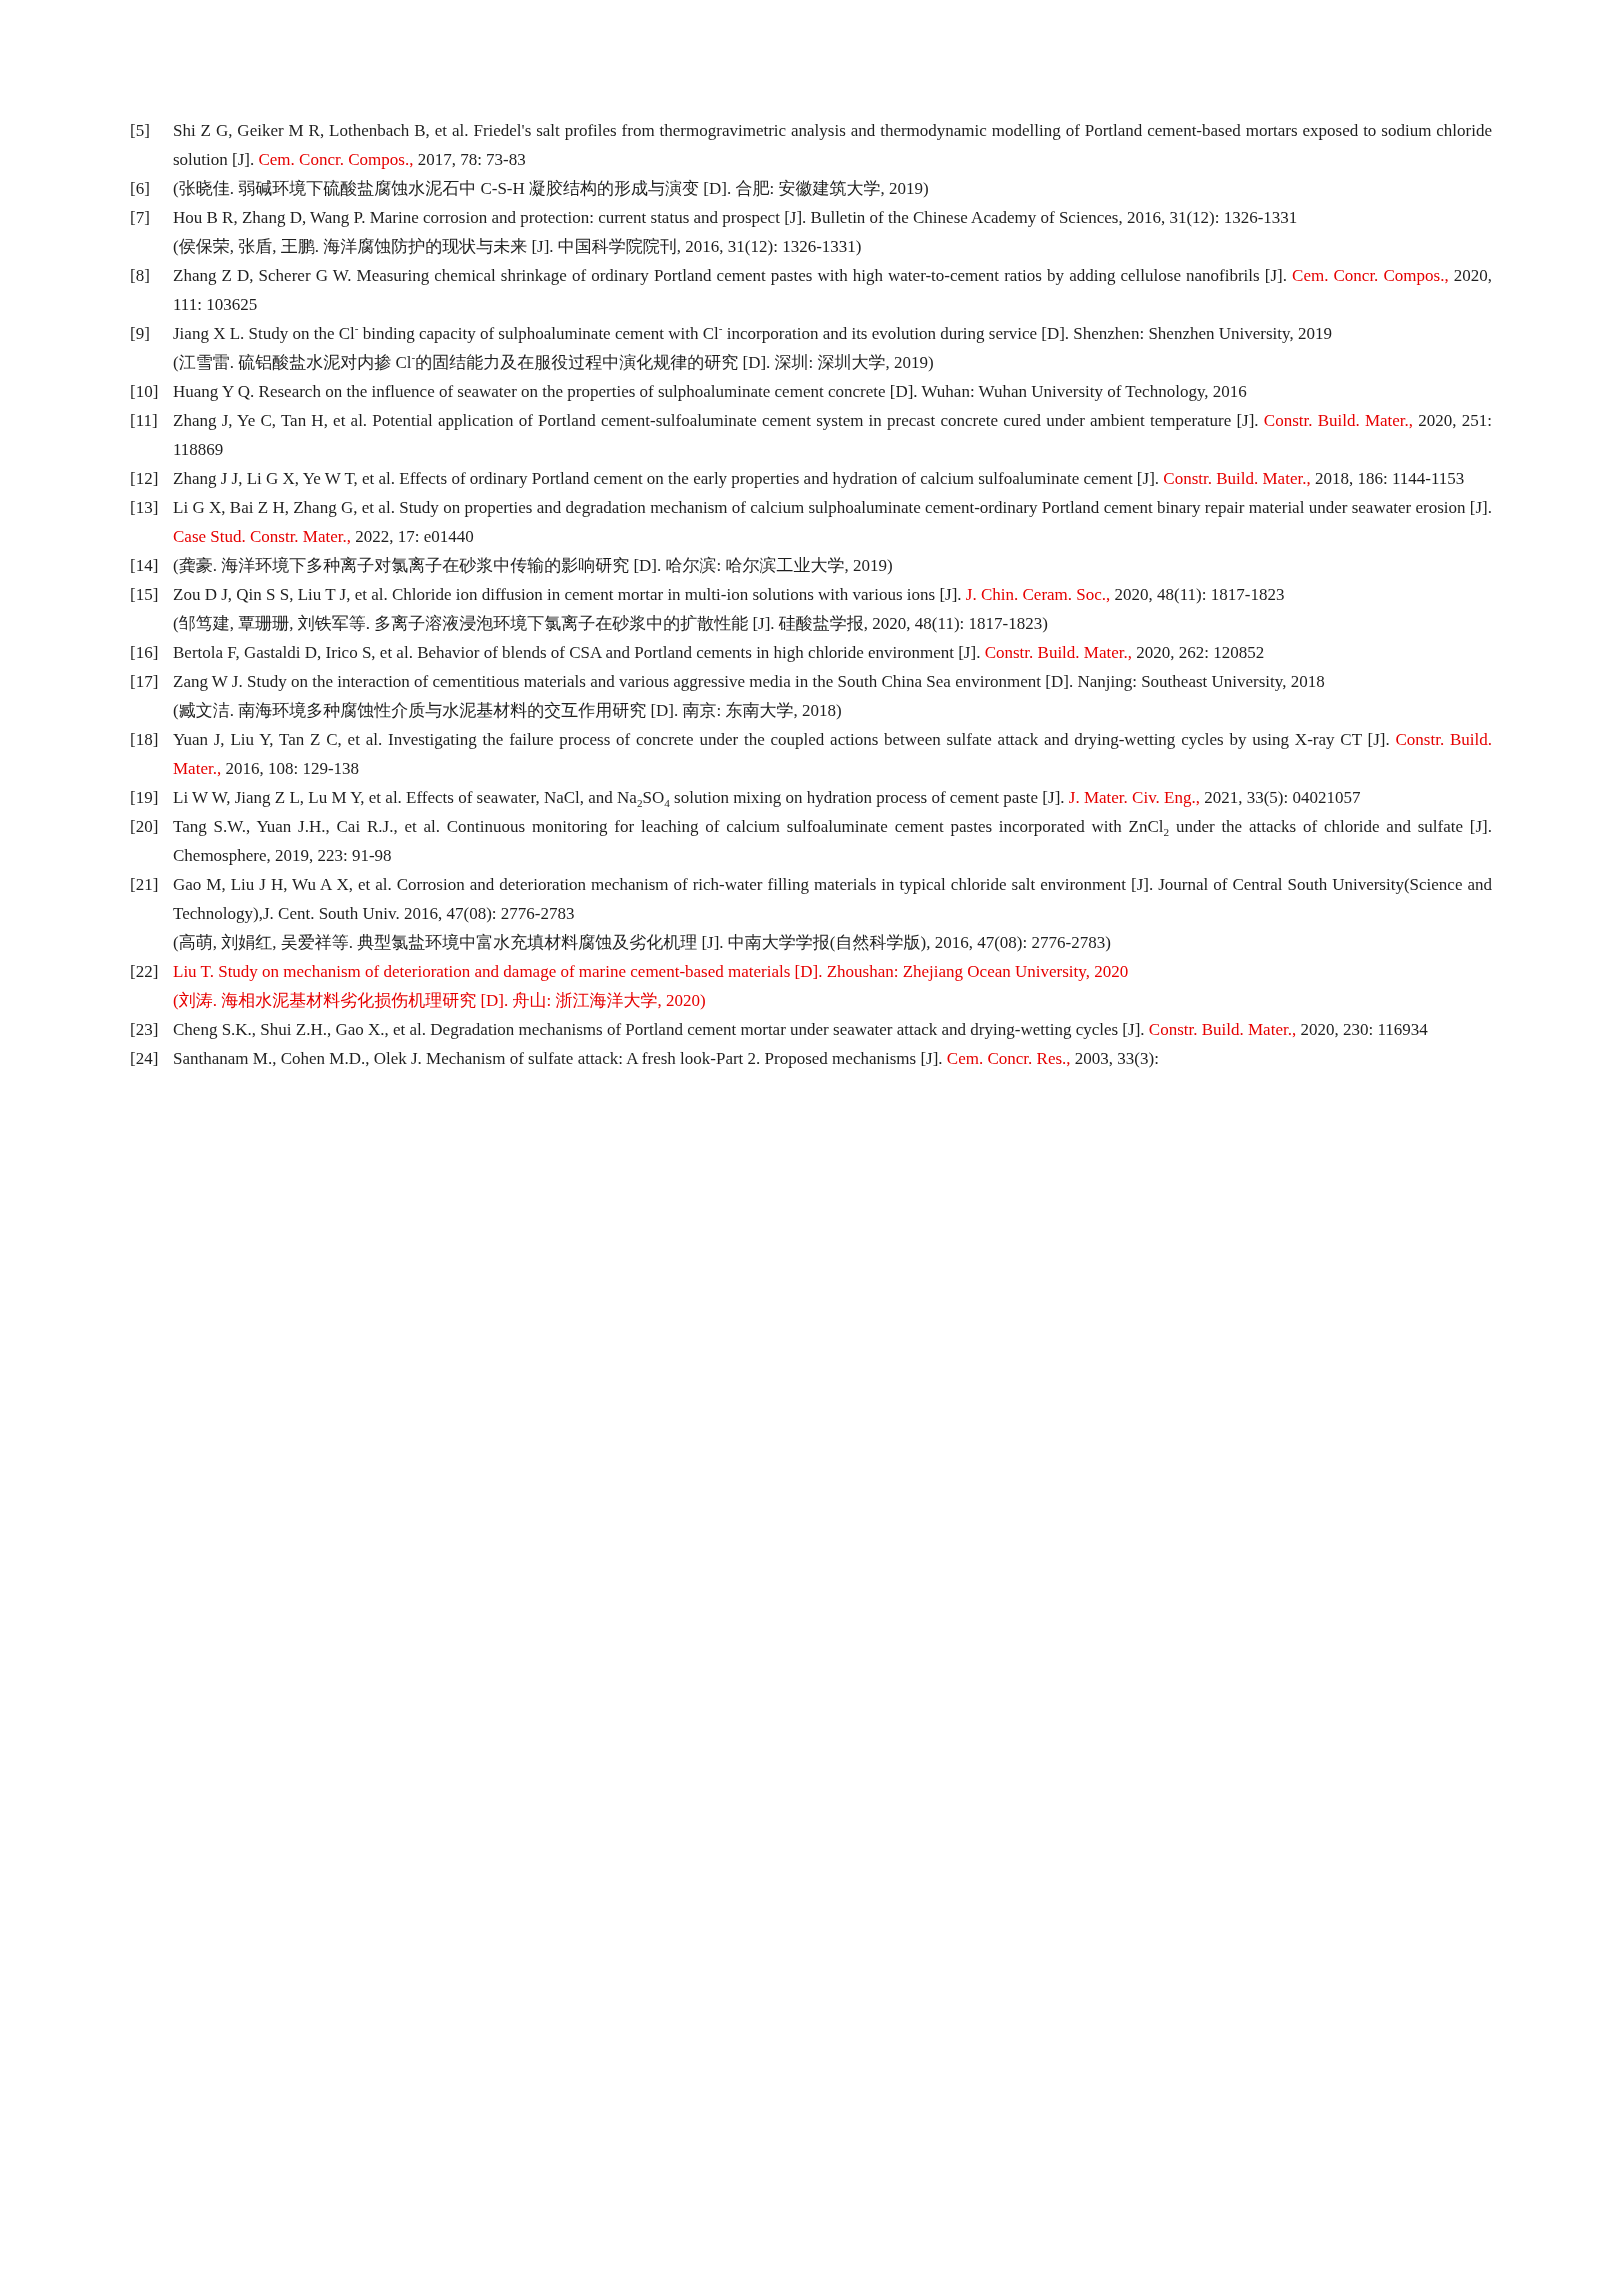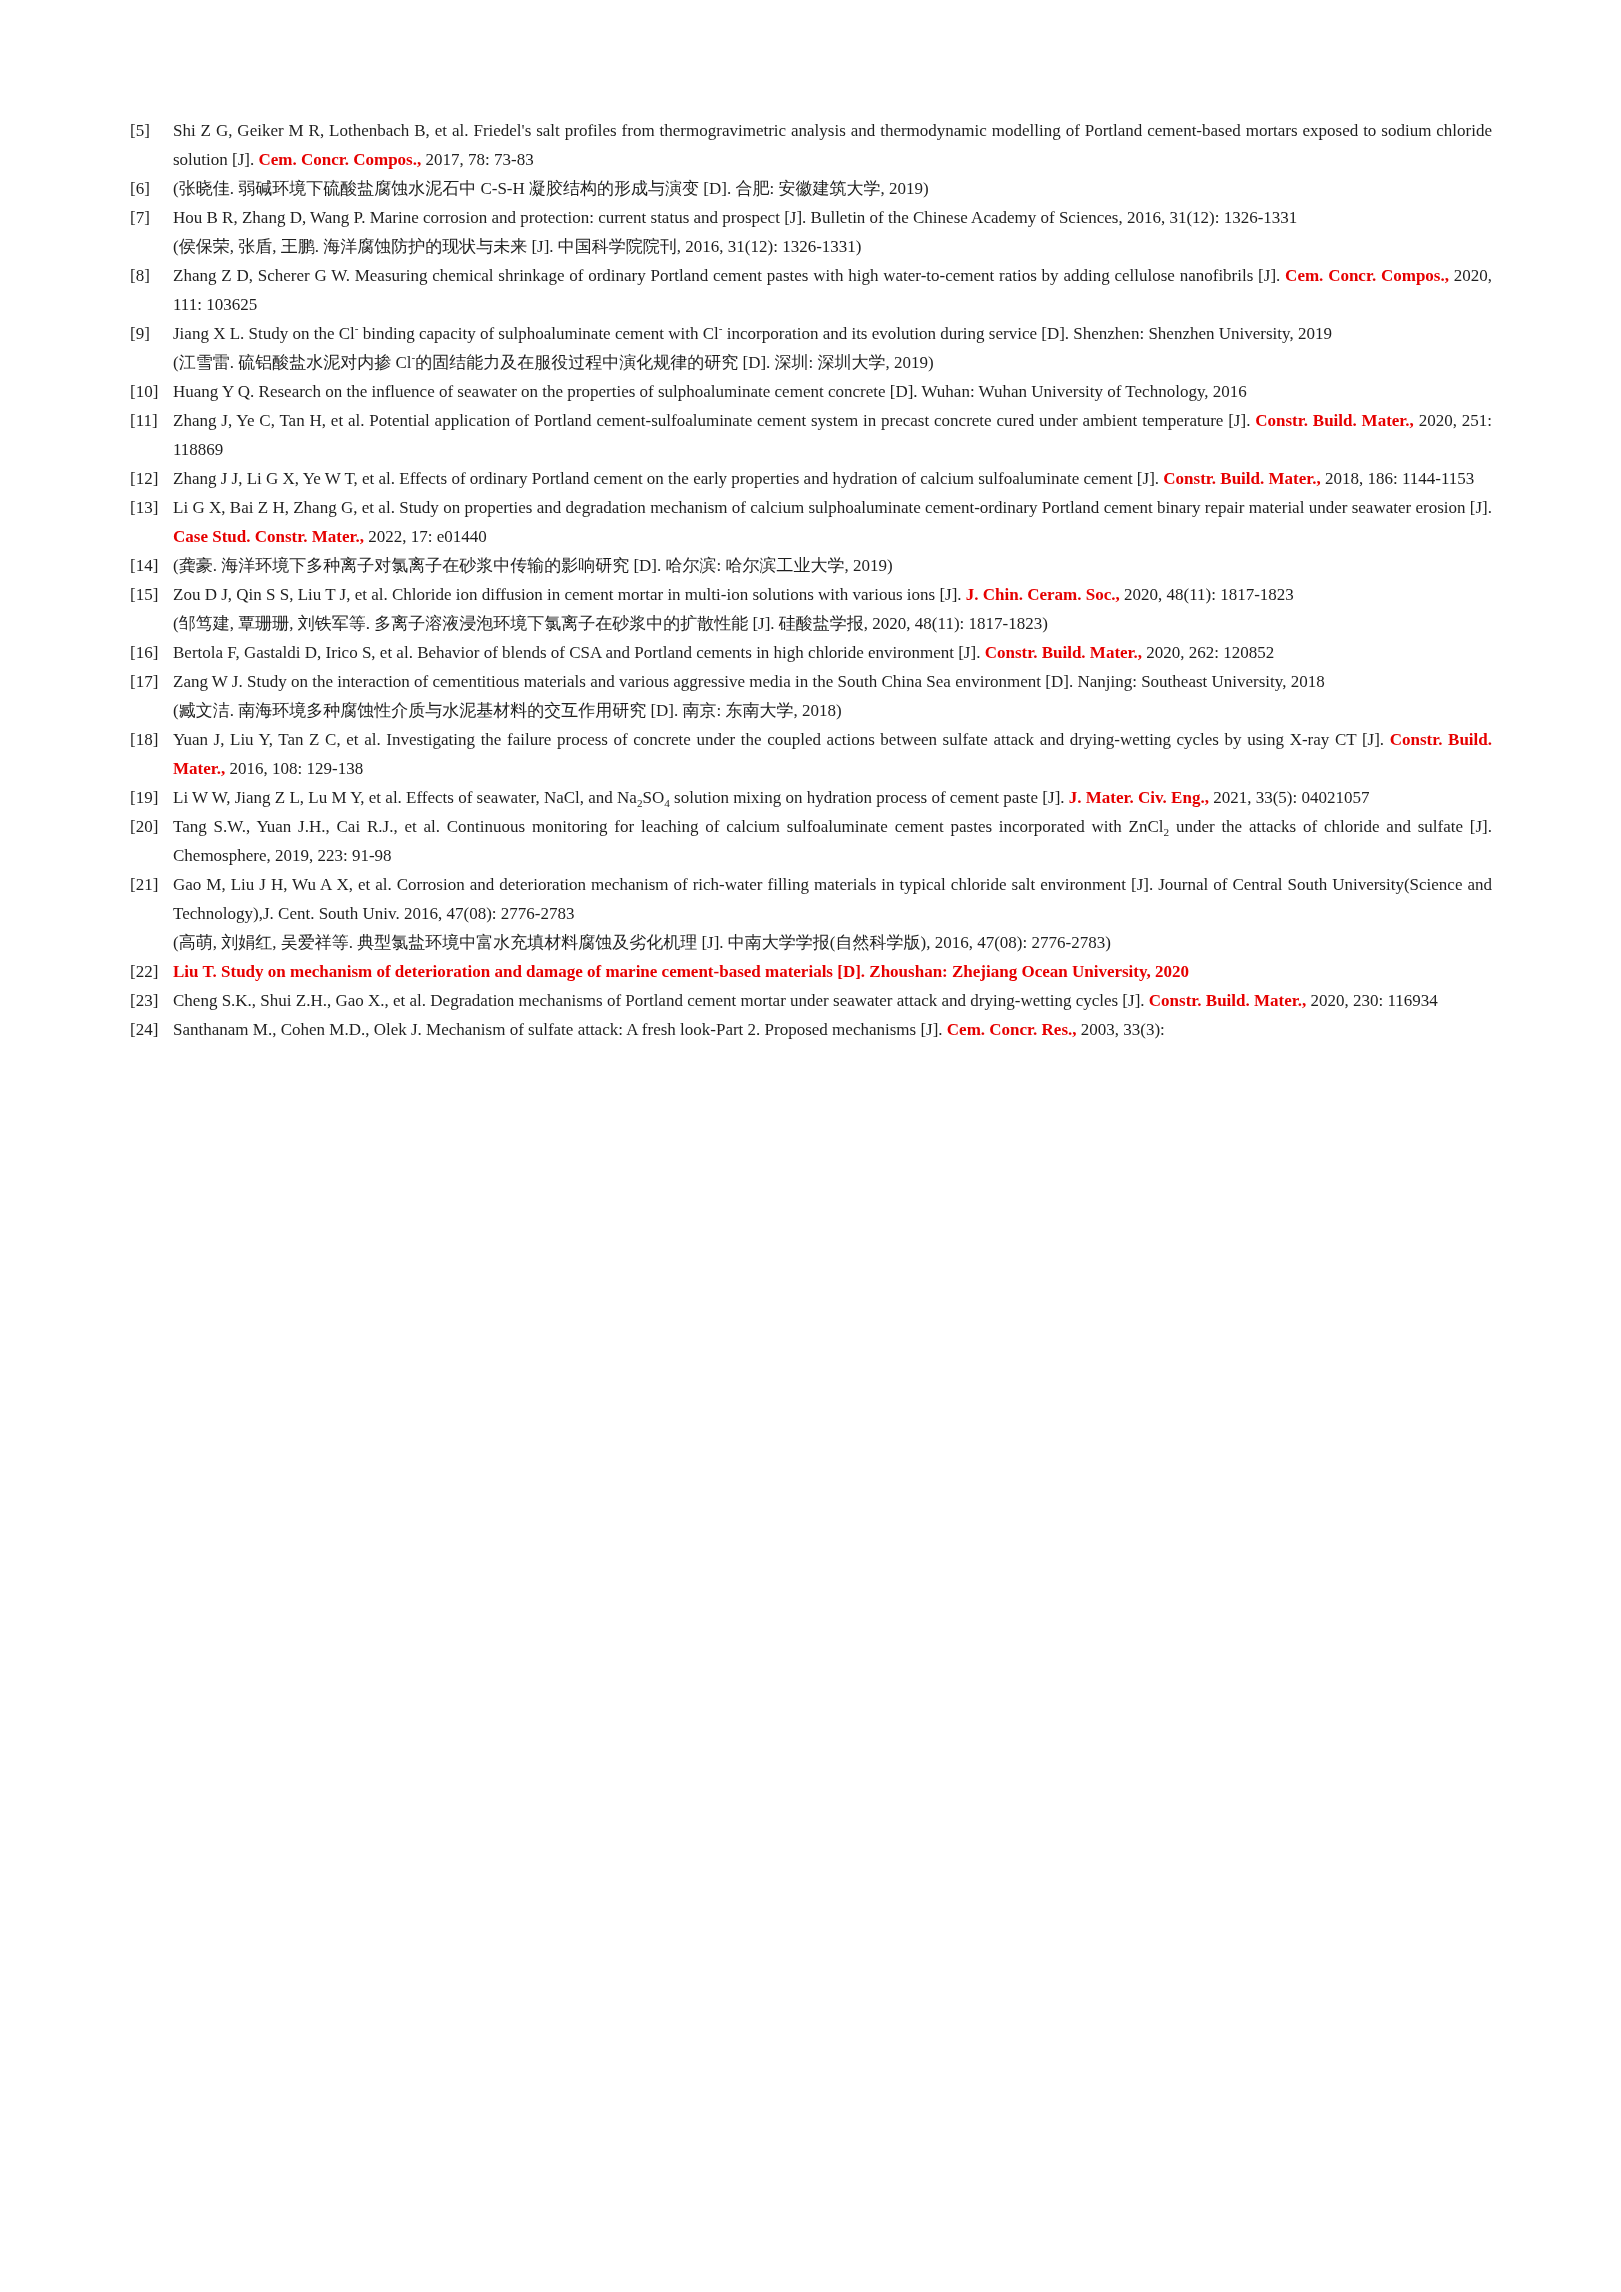--- a/index.html
+++ b/index.html
@@ -33,21 +33,21 @@
     width: 43px;
   }
   .ref-body {
     flex: 1;
     min-width: 0;
   }
   .ref-para {
     text-align: justify;
     text-justify: inter-word;
   }
-  .red { color: var(--red-color, #e60000); font-weight: bold; }
+  .red { color: var(--red-color, #e60000); }
   sup, sub {
     font-size: 66%;
     line-height: 0;
   }
   sup { vertical-align: super; }
   sub { vertical-align: sub; }
 </style>
 </head>
 <body>
 
@@ -157,20 +157,21 @@
         <div class="ref-num">[21]</div>
         <div class="ref-body">
           <div class="ref-para"><span>Gao M, Liu J H, Wu A X, et al. Corrosion and deterioration mechanism of rich-water filling materials in typical chloride salt environment [J]. Journal of Central South University(Science and Technology),J. Cent. South Univ. 2016, 47(08): 2776-2783</span></div>
           <div class="ref-para"><span>(高萌, 刘娟红, 吴爱祥等. 典型氯盐环境中富水充填材料腐蚀及劣化机理 [J]. 中南大学学报(自然科学版), 2016, 47(08): 2776-2783)</span></div>
         </div>
       </div>
       <div class="ref">
         <div class="ref-num">[22]</div>
         <div class="ref-body">
           <div class="ref-para"><span class="red">Liu T. Study on mechanism of deterioration and damage of marine cement-based materials [D]. Zhoushan: Zhejiang Ocean University, 2020</span></div>
+          <div class="ref-para"><span class="red">(刘涛. 海相水泥基材料劣化损伤机理研究 [D]. 舟山: 浙江海洋大学, 2020)</span></div>
         </div>
       </div>
       <div class="ref">
         <div class="ref-num">[23]</div>
         <div class="ref-body">
           <div class="ref-para"><span>Cheng S.K., Shui Z.H., Gao X., et al. Degradation mechanisms of Portland cement mortar under seawater attack and drying-wetting cycles [J]. </span><span class="red">Constr. Build. Mater.,</span><span> 2020, 230: 116934</span></div>
         </div>
       </div>
       <div class="ref">
         <div class="ref-num">[24]</div>

